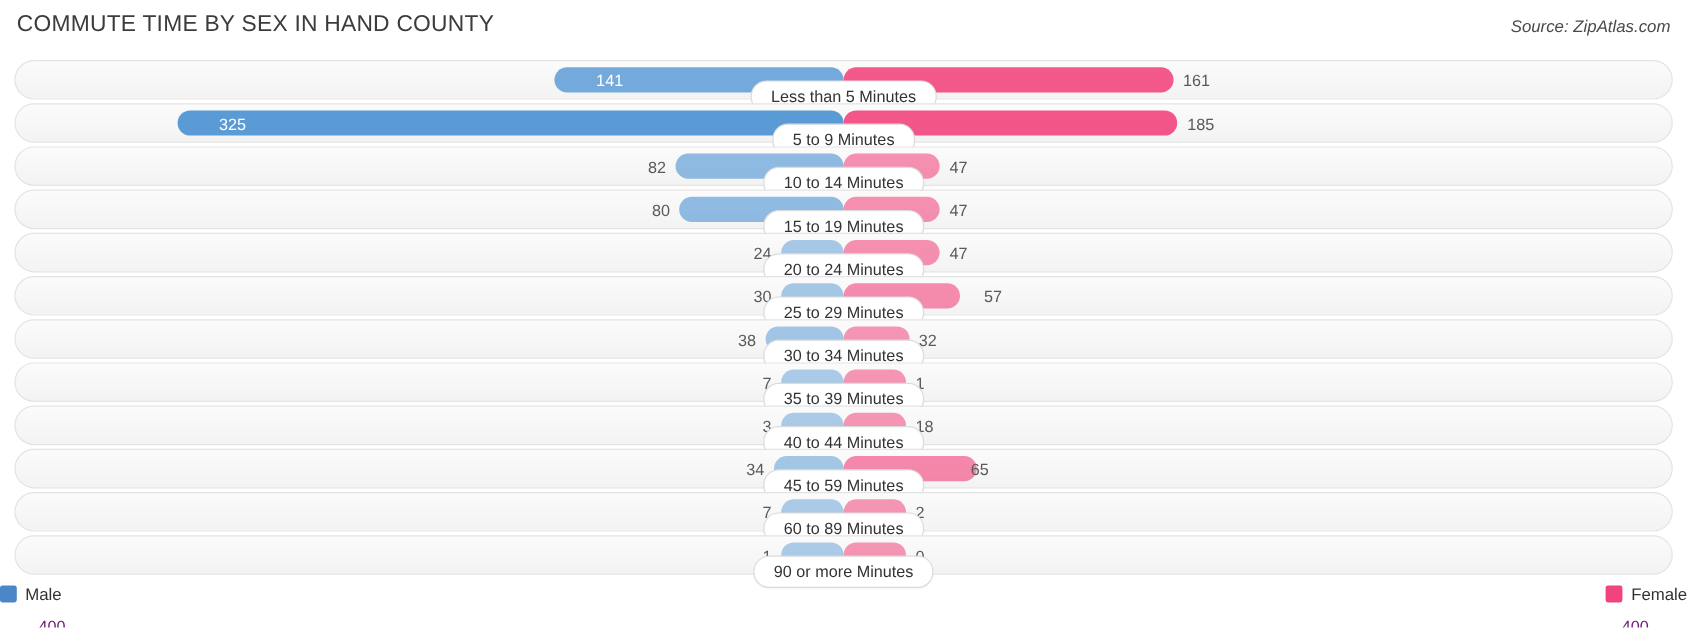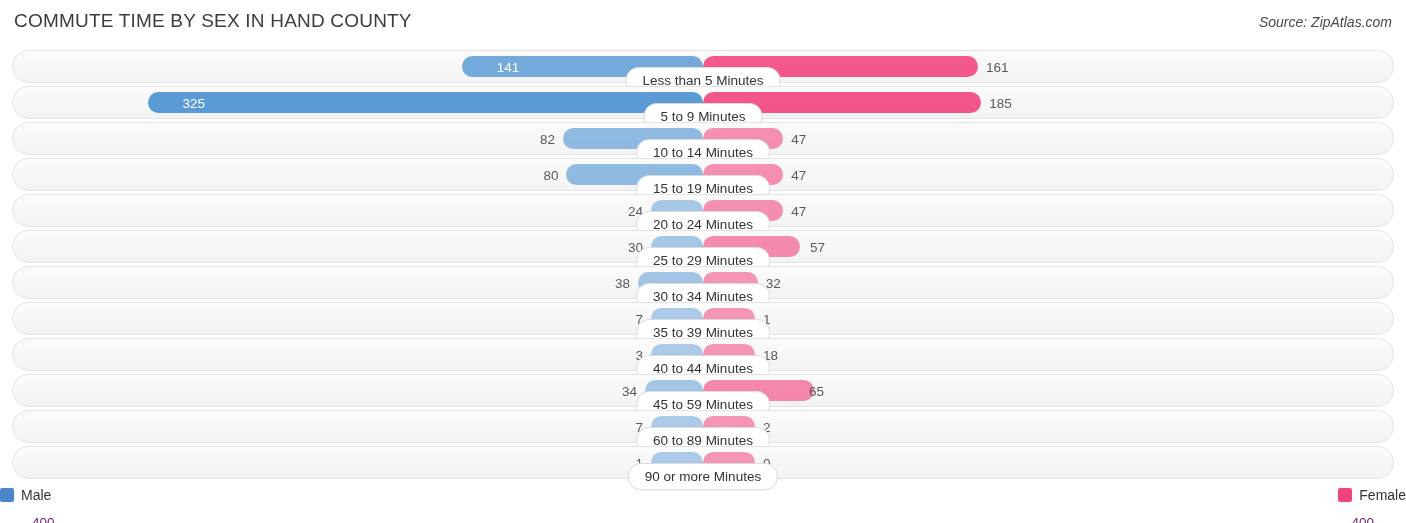--- a/index.html
+++ b/index.html
@@ -155,21 +155,21 @@
         </div>
         <div class="catlabel">20 to 24 Minutes</div>
       </div>
       <div class="row">
         <div class="half left">
           <div class="bar male" style="width: 52px; background: rgb(91, 155, 213); opacity: 0.53;"></div>
           <span class="val" style="right: 60px;">30</span>
         </div>
         <div class="half right">
           <div class="bar female" style="width: 97.3275px; background: rgb(242, 68, 124); opacity: 0.61;"></div>
-          <span class="val" style="left: 107px;">57</span>
+          <span class="val" style="left: 117px;">57</span>
         </div>
         <div class="catlabel">25 to 29 Minutes</div>
       </div>
       <div class="row">
         <div class="half left">
           <div class="bar male" style="width: 64.885px; background: rgb(91, 155, 213); opacity: 0.55;"></div>
           <span class="val" style="right: 72.885px;">38</span>
         </div>
         <div class="half right">
           <div class="bar female" style="width: 54.64px; background: rgb(242, 68, 124); opacity: 0.55;"></div>

